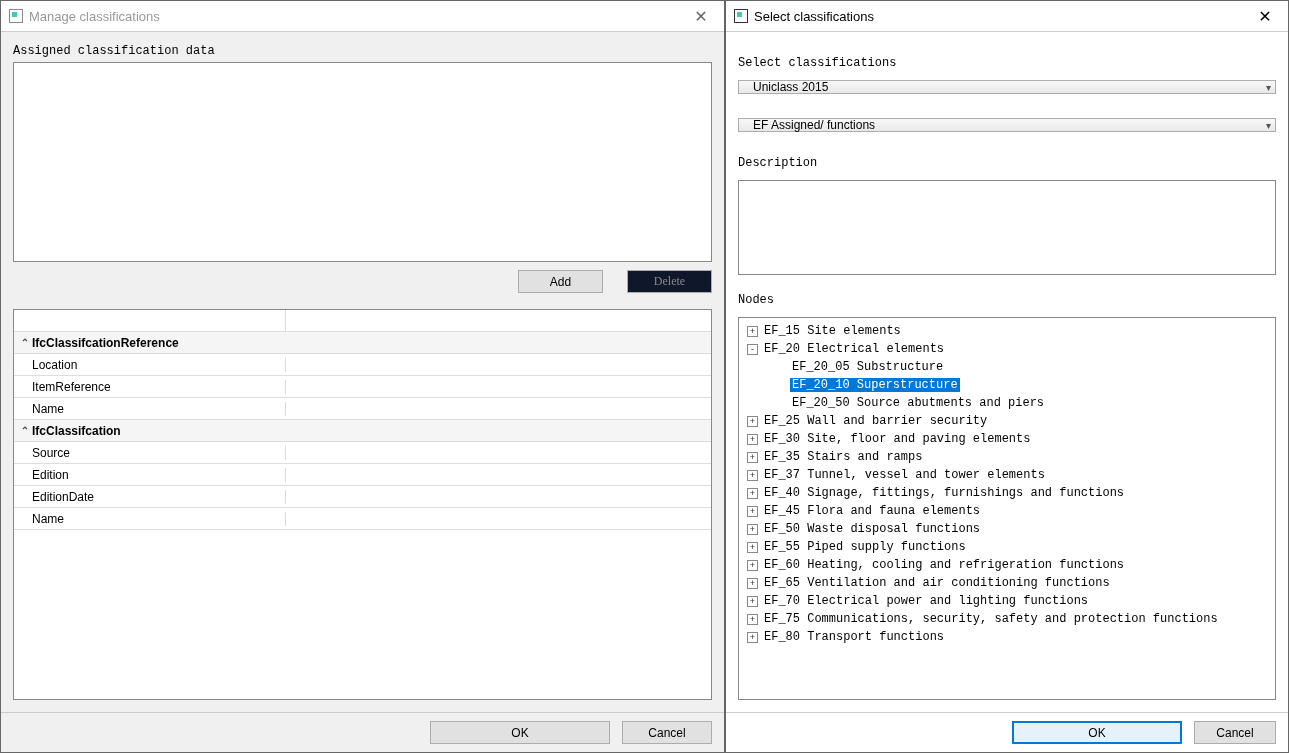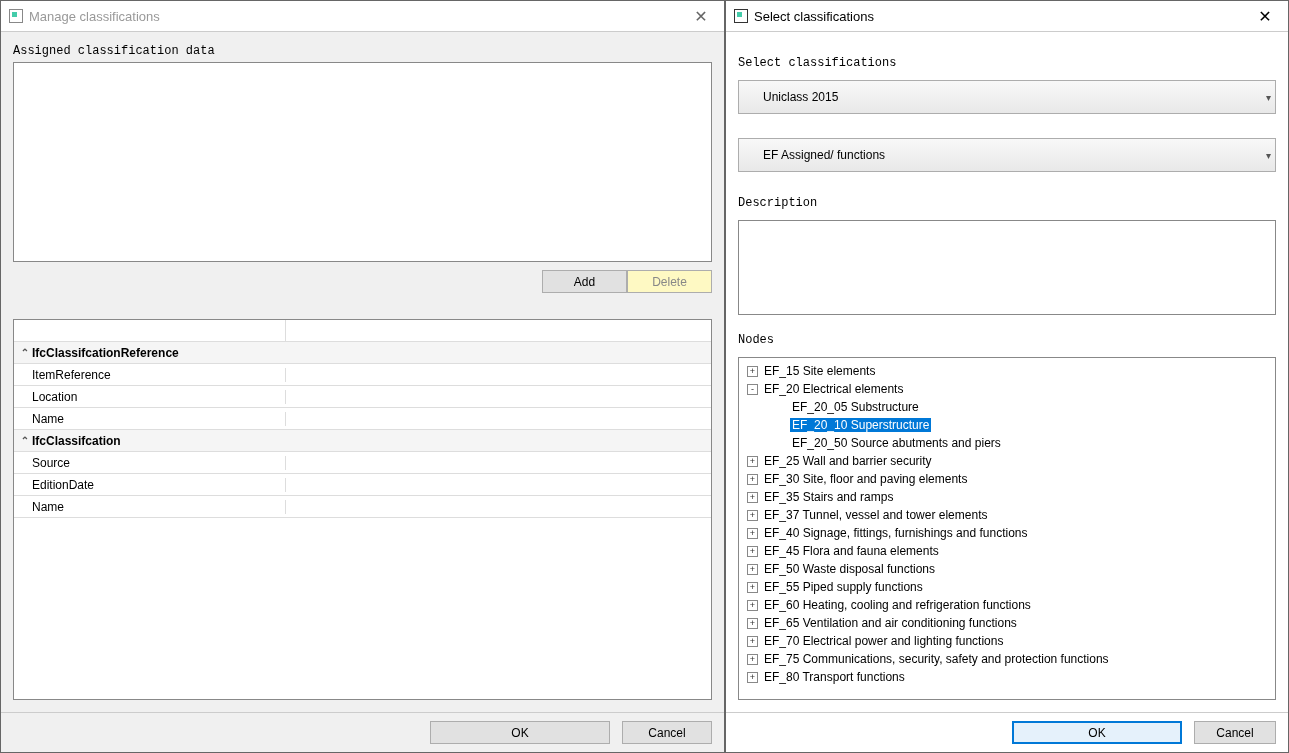--- a/index.html
+++ b/index.html
@@ -73,32 +73,32 @@
     font-family: Liberation Mono, monospace;
   }
   .white-box {
     background: #fff;
     border: 1px solid #888;
   }
   .left-dialog .assigned-box { height: 200px; margin-bottom: 8px; }
   .btn-row {
     display: flex;
     justify-content: flex-end;
-    gap: 0;
-    margin-bottom: 26px;
+    gap: 24px;
+    margin-bottom: 16px;
   }
   button.win-btn {
     height: 23px;
     min-width: 85px;
     background: #e1e1e1;
     border: 1px solid #adadad;
     font: inherit;
     cursor: default;
   }
-  button.win-btn:disabled { color: #888; background:#fef9c3; }
+  button.win-btn:disabled { color: #888; background:#0f172a;font-family:Liberation Serif, serif; }
   button.win-btn.primary { border: 2px solid #0078d7; background:#e5f1fb; }
   .prop-table {
     flex: 1;
     background: #fff;
     border: 1px solid #888;
     overflow: auto;
   }
   .prop-header-row {
     display: flex;
     height: 22px;
@@ -140,26 +140,26 @@
     background: #f0f0f0;
     padding: 8px 12px;
     display: flex;
     justify-content: flex-end;
     gap: 12px;
   }
   .right-dialog .footer { background:#fff; }
   
   .win-select {
     width: 100%;
-    height: 34px;
+    height: 14px;
     border: 1px solid #adadad;
     background: linear-gradient(#f8f8f8,#e8e8e8);
     display: flex;
     align-items: center;
-    padding: 0 24px;
+    padding: 0 14px;
     position: relative;
     cursor: default;
   }
   .win-select .sel-arrow {
     position: absolute;
     right: 4px; top: 50%;
     transform: translateY(-50%);
     font-size: 10px;
     color: #555;
   }
@@ -185,21 +185,21 @@
     display: inline-flex;
     align-items: center;
     justify-content: center;
     font-size: 9px;
     line-height: 1;
     margin-right: 4px;
     color: #333;
     background: #fff;
   }
   .tree-node .exp.none { border:none; background:none; color:transparent; }
-  .tree-node .lbl { padding: 0 2px; }
+  .tree-node .lbl { padding: 0 2px; font-family: Liberation Mono, monospace; }
   .tree-node.selected .lbl { background:#0078d7; color:#fff; }
   .gap12 { height:12px; }
   .gap18 { height:18px; }
   .gap6  { height:6px; }
   .gap24 { height:24px; }
 </style>
 </head>
 <body>
 
 <div class="dialog left-dialog">
@@ -220,37 +220,41 @@
       <div class="prop-header-row">
         <div class="h1"></div>
           <div class="h2"></div>
       </div>
       <div id="prop-body">
           <div class="prop-group-header">
             <span class="chev">⌃</span>
             <span>IfcClassifcationReference</span>
           </div>
           <div class="prop-row">
+            <div class="k">Location</div>
+            <div class="v"></div>
+          </div>
+          <div class="prop-row">
             <div class="k">ItemReference</div>
-            <div class="v"></div>
-          </div>
-          <div class="prop-row">
-            <div class="k">Location</div>
             <div class="v"></div>
           </div>
           <div class="prop-row">
             <div class="k">Name</div>
             <div class="v"></div>
           </div>
           <div class="prop-group-header">
             <span class="chev">⌃</span>
             <span>IfcClassifcation</span>
           </div>
           <div class="prop-row">
             <div class="k">Source</div>
+            <div class="v"></div>
+          </div>
+          <div class="prop-row">
+            <div class="k">Edition</div>
             <div class="v"></div>
           </div>
           <div class="prop-row">
             <div class="k">EditionDate</div>
             <div class="v"></div>
           </div>
           <div class="prop-row">
             <div class="k">Name</div>
             <div class="v"></div>
           </div>

